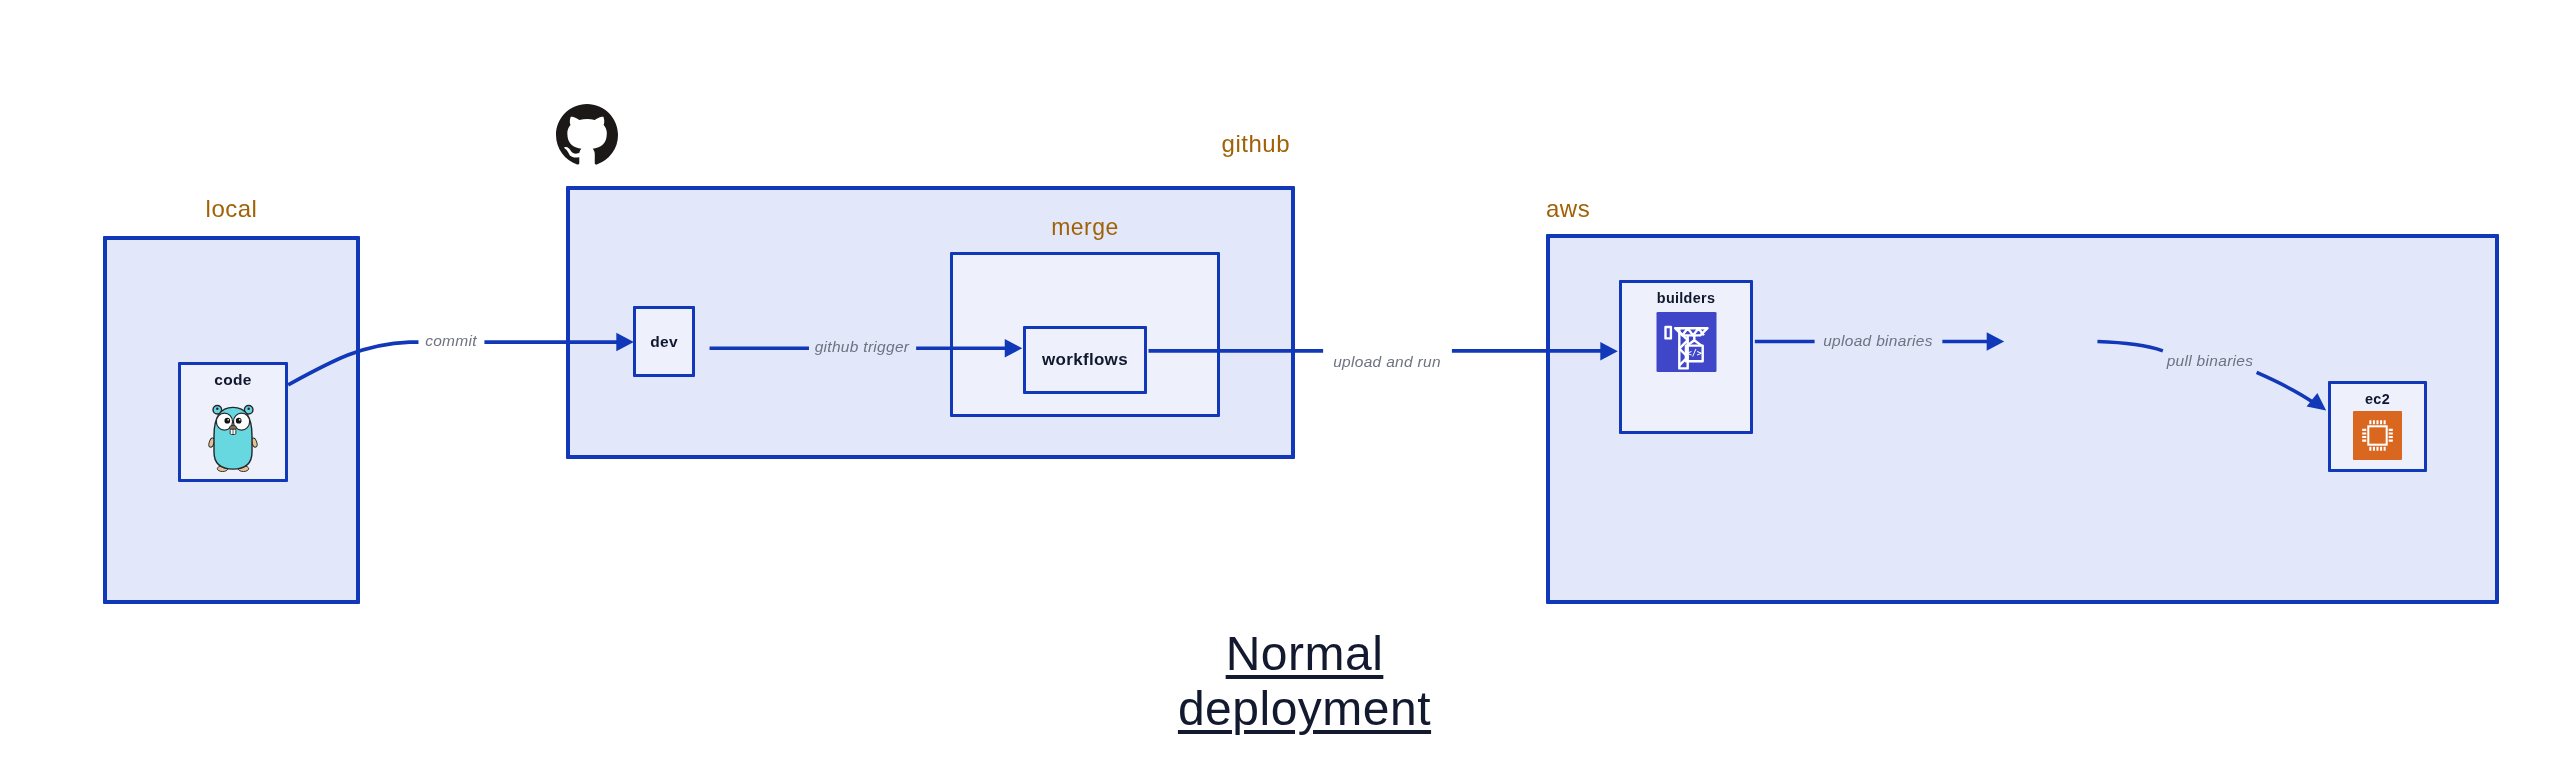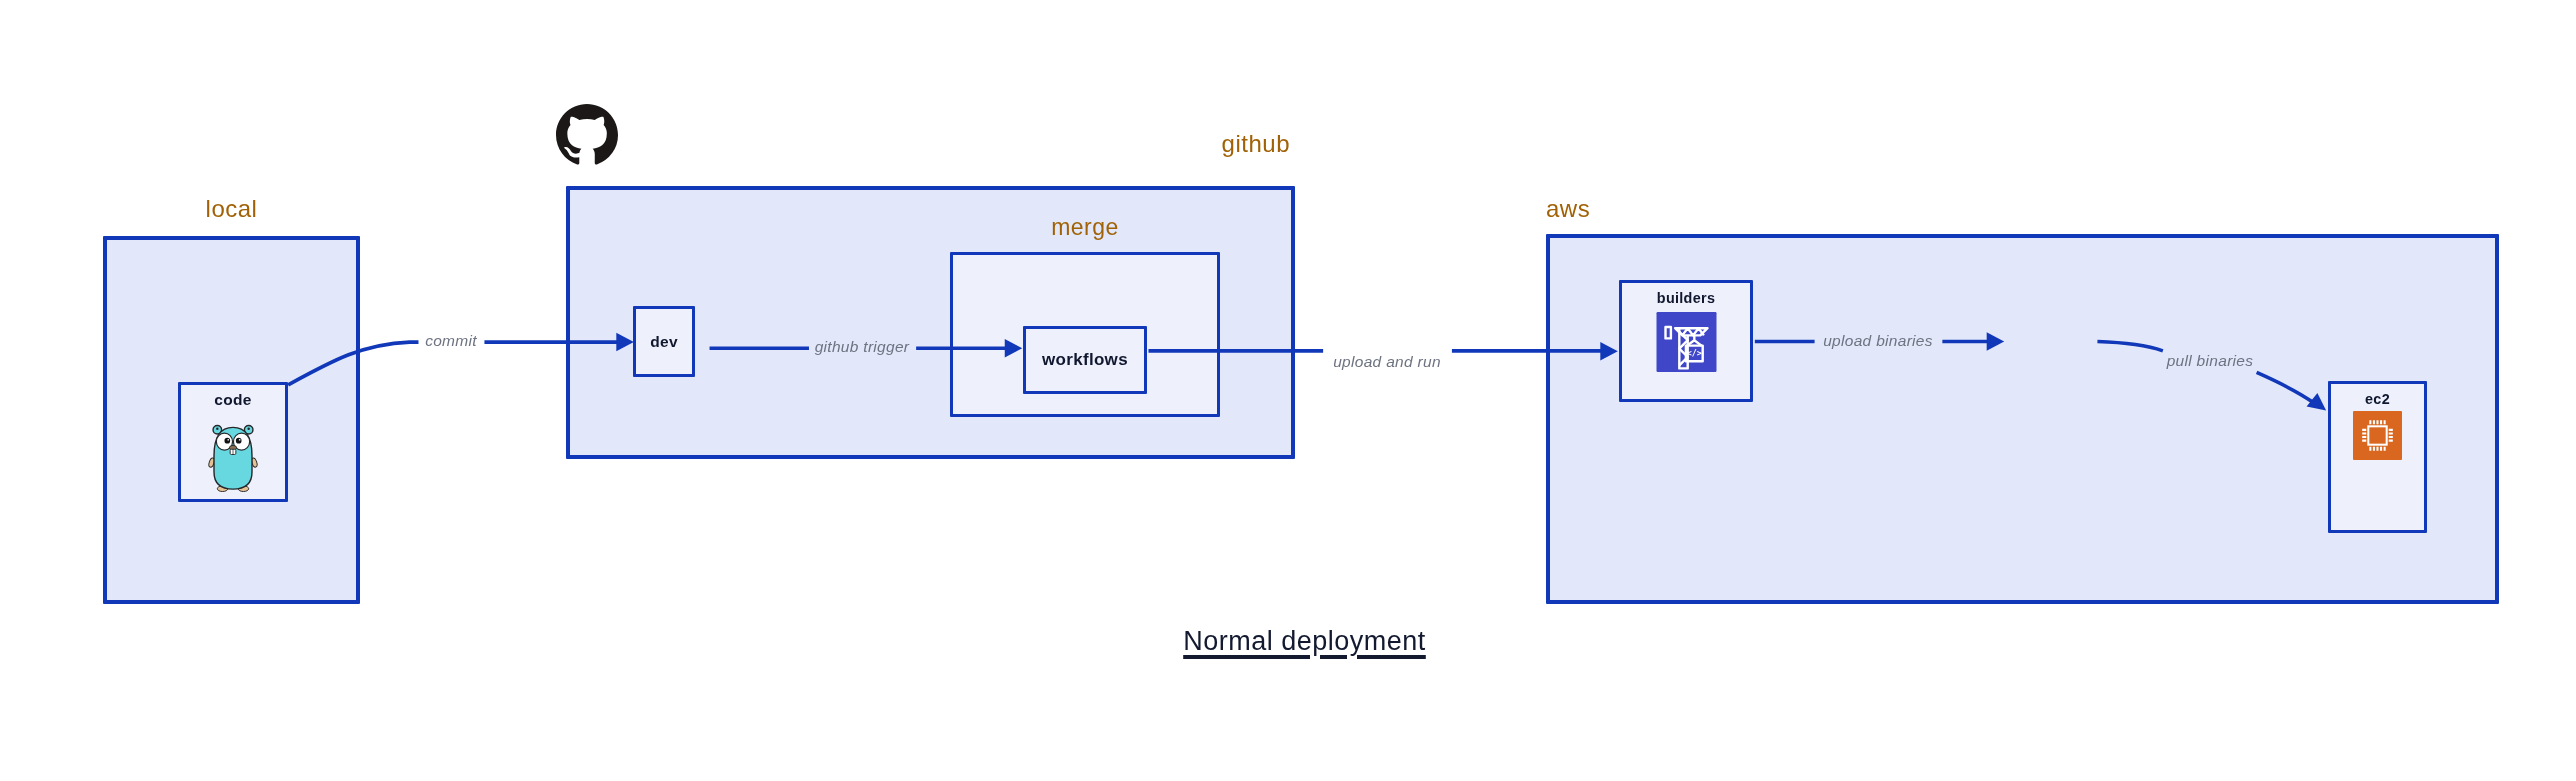--- a/index.html
+++ b/index.html
@@ -15,34 +15,34 @@
   .node-label{color:#10172e;font-weight:700;letter-spacing:0.3px;}
 
   .edge-label{position:absolute;transform:translate(-50%,-50%);color:#6d7380;font-style:italic;
               font-size:15.5px;letter-spacing:0.3px;white-space:nowrap;}
 
   #arrow-layer{position:absolute;left:0;top:0;width:2604px;height:781px;pointer-events:none;}
   .edge-line{stroke:#1138b8;stroke-width:7;fill:none;}
   .edge-head{fill:#1138b8;stroke:none;}
 
   .diagram-title{position:absolute;left:1119px;top:626px;width:371px;text-align:center;
-                 color:#131a30;font-size:27px;letter-spacing:0.5px;
+                 color:#131a30;font-size:48px;letter-spacing:0.5px;
                  text-decoration:underline;text-decoration-thickness:4.1px;text-underline-offset:5.2px;}
 
   .icon-wrap{flex:0 0 auto;}
 </style>
 </head>
 <body>
 
 <div id="canvas">
 
   <div class="container-label" style="left:103px;top:195px;width:257px;text-align:center;">local</div>
   <div class="container-box" style="left:103px;top:236px;width:257px;height:368px;"></div>
 
-  <div class="node-box" style="left:178px;top:382px;width:110px;height:120px;padding-top:6.2px;gap:7px;">
+  <div class="node-box" style="left:178px;top:362px;width:110px;height:120px;padding-top:6.2px;gap:7px;">
     <div class="node-label" style="font-size:15.5px;">code</div>
     <span class="icon-wrap">
       <svg width="58" height="76" viewBox="0 0 120 160">
         <circle cx="27" cy="29" r="9" fill="#67d7e0" stroke="#26282b" stroke-width="3"></circle>
         <circle cx="93" cy="29" r="9" fill="#67d7e0" stroke="#26282b" stroke-width="3"></circle>
         <circle cx="27" cy="27" r="2.6" fill="#26282b"></circle>
         <circle cx="93" cy="27" r="2.6" fill="#26282b"></circle>
         <ellipse cx="15" cy="98" rx="5" ry="10" transform="rotate(18 15 98)" fill="#e6c193" stroke="#26282b" stroke-width="2"></ellipse>
         <ellipse cx="105" cy="98" rx="5" ry="10" transform="rotate(-18 105 98)" fill="#e6c193" stroke="#26282b" stroke-width="2"></ellipse>
         <ellipse cx="38" cy="153" rx="11" ry="6" fill="#e6c193" stroke="#26282b" stroke-width="2"></ellipse>
@@ -76,41 +76,41 @@
   <div class="container-label" style="left:950px;top:214px;width:270px;text-align:center;font-size:23px;">merge</div>
   <div class="node-box" style="left:950px;top:252px;width:270px;height:165px;"></div>
 
   <div class="node-box center-label" style="left:1023px;top:326px;width:124px;height:68px;">
     <div class="node-label" style="font-size:17px;">workflows</div>
   </div>
 
   <div class="container-label" style="left:1546px;top:195px;width:953px;text-align:left;">aws</div>
   <div class="container-box" style="left:1546px;top:234px;width:953px;height:370px;"></div>
 
-  <div class="node-box" style="left:1619px;top:280px;width:134px;height:122px;padding-top:7.2px;gap:6.2px;">
+  <div class="node-box" style="left:1619px;top:280px;width:134px;height:154px;padding-top:7.2px;gap:6.2px;">
     <div class="node-label" style="font-size:14.4px;">builders</div>
     <span class="icon-wrap">
       <svg width="61" height="60" viewBox="0 0 100 100">
         <rect width="100" height="100" rx="2" fill="#4046c8"></rect>
         <g stroke="#ffffff" stroke-width="4" fill="none" stroke-linejoin="round">
           <rect x="15" y="25" width="9" height="19"></rect>
           <path d="M31 27 H 85 L 73 39 H 43 Z"></path>
           <path d="M43 39 L52 27 L61 39 L70 27 L79 39"></path>
           <path d="M38 27 V 94 H 52 V 39"></path>
           <path d="M38 33 L52 47 L38 61 L52 75 L38 89"></path>
           <path d="M63 39 V 47 M63 47 L51 56 M63 47 L75 56"></path>
           <rect x="49" y="56" width="28" height="26"></rect>
         </g>
         <text x="63" y="74" font-size="14" font-weight="bold" fill="#ffffff" text-anchor="middle" font-family="DejaVu Sans Mono, monospace">&lt;/&gt;</text>
       </svg>
     </span>
   </div>
 
 
-  <div class="node-box" style="left:2328px;top:381px;width:99px;height:152px;padding-top:7.2px;gap:4px;">
+  <div class="node-box" style="left:2328px;top:381px;width:99px;height:91px;padding-top:7.2px;gap:4px;">
     <div class="node-label" style="font-size:14.4px;">ec2</div>
     <span class="icon-wrap">
       <svg width="49" height="49" viewBox="0 0 96 96">
         <rect width="96" height="96" rx="2" fill="#d9671f"></rect>
         <g stroke="#ffffff" stroke-width="4" fill="none">
           <rect x="30" y="30" width="36" height="36"></rect>
           <path d="M34 18V26 M41 18V26 M48 18V26 M55 18V26 M62 18V26"></path>
           <path d="M34 70V78 M41 70V78 M48 70V78 M55 70V78 M62 70V78"></path>
           <path d="M18 37H26 M18 44H26 M18 51H26 M18 58H26"></path>
           <path d="M70 37H78 M70 44H78 M70 51H78 M70 58H78"></path>

